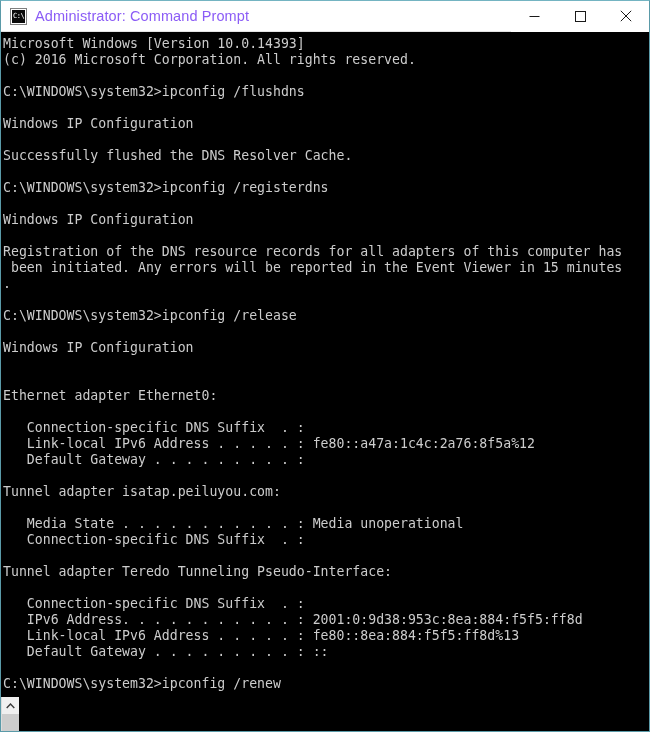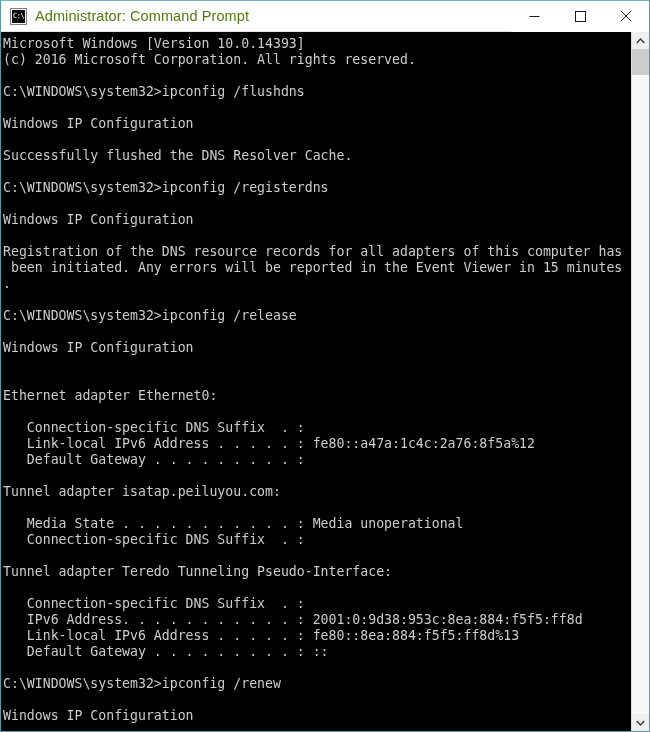--- a/index.html
+++ b/index.html
@@ -56,21 +56,21 @@
     line-height: 13px;
     text-align: left;
     padding-left: 1px;
     letter-spacing: -0.5px;
     overflow: hidden;
   }
 
   .title-text {
     font-family: "Liberation Sans", sans-serif;
     font-size: 14.5px;
-    color: #4d7c0f;
+    color: #8b5cf6;
     letter-spacing: 0.1px;
     white-space: nowrap;
     flex: 1 1 auto;
   }
 
   .winbtns {
     display: flex;
     align-items: stretch;
     height: 31px;
     flex: 0 0 auto;
@@ -87,20 +87,21 @@
 
   
   .console-area {
     position: absolute;
     left: 0;
     top: 31px;
     right: 0;
     bottom: 0;
     background: #000000;
     display: flex;
+    flex-direction: column;
   }
 
   .console-text {
     flex: 1 1 auto;
     padding: 4px 0 0 2px;
     overflow: hidden;
     font-family: "DejaVu Sans Mono", "Liberation Mono", monospace;
     font-size: 13.2px;
     line-height: 16px;
     color: #cccccc;

